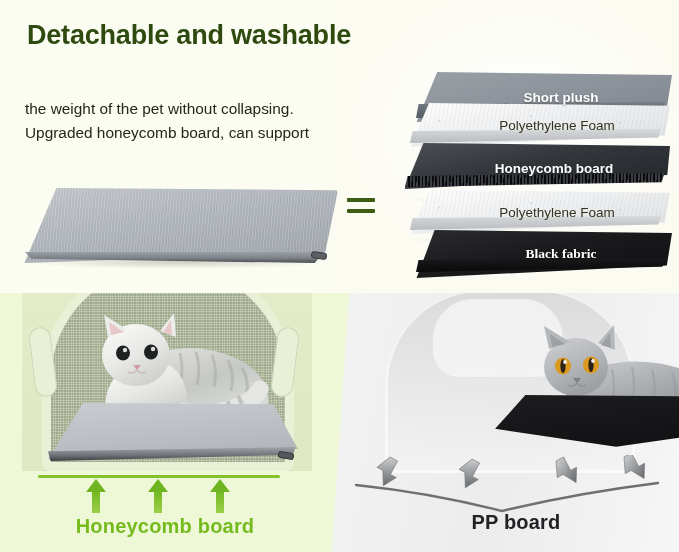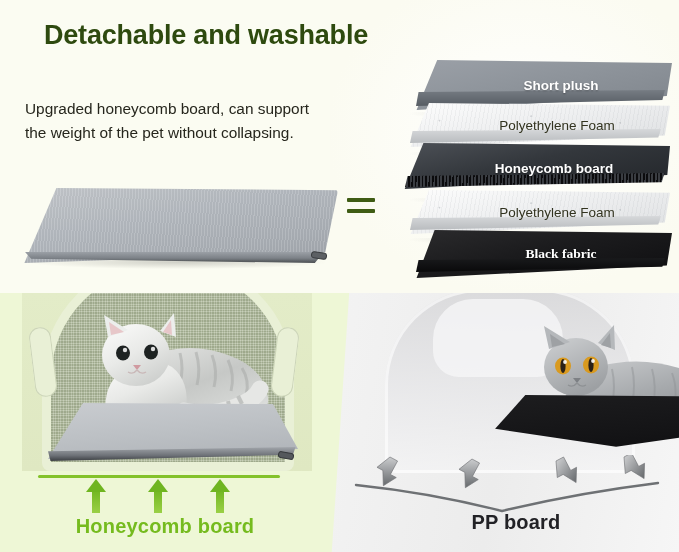--- a/index.html
+++ b/index.html
@@ -33,21 +33,21 @@
     color:#2e4a0f;
     letter-spacing:-0.2px;
     line-height:38px;
     padding:0 3px;
   }
   .headline-line::before {
     content:"";
     position:absolute; left:0; right:0; bottom:4px; height:13px;
     background:#d9e8bd; z-index:-1;
   }
-  .headline-line span { position:relative; z-index:2;margin-left:17px; }
+  .headline-line span { position:relative; z-index:2; }
 
   .subtext {
     position:absolute; left:25px; top:97px; width:360px;
     font-size:15.4px; line-height:24px; color:#26261d;
   }
 
   
   .mat-photo {
     position:absolute; left:18px; top:188px; width:320px; height:88px;
   }
@@ -99,21 +99,21 @@
     font-size:13.5px;
     text-align:center;
   }
   .slab {
     position:absolute; left:0; top:0; width:100%; height:100%;
     clip-path:polygon(7% 0%, 100% 4%, 100% 78%, 2% 100%);
   }
   .layer-label { position:relative; z-index:3; padding-left:36px; }
 
   
-  #layer-0 { left:14px; top:0px; width:258px; height:50px; }
+  #layer-0 { left:14px; top:12px; width:258px; height:50px; }
   #layer-0 .slab {
     background:linear-gradient(168deg,#9ba0a7 0%,#8e949b 45%,#7f858c 100%);
     clip-path:polygon(9% 0%, 100% 6%, 98% 72%, 1% 100%);
   }
   #layer-0 .edge {
     position:absolute; left:2px; top:30px; width:254px; height:16px;
     background:linear-gradient(180deg,#767c83 0%,#565c63 100%);
     clip-path:polygon(1% 12%, 98% 0%, 97% 62%, 0% 100%);
   }
   #layer-0 .layer-label { color:#ffffff; font-weight:bold; text-shadow:0 1px 2px rgba(0,0,0,0.35); }
@@ -303,22 +303,22 @@
 <div class="page">
 
   <div class="top">
     <div class="top-glow"></div>
 
     <div class="headline">
       <div class="headline-line"><span>Detachable and washable</span></div><br>
     </div>
 
     <div class="subtext">
+      <div>the weight of the pet without collapsing.</div>
       <div>Upgraded honeycomb board, can support</div>
-      <div>the weight of the pet without collapsing.</div>
     </div>
 
     <div class="mat-photo">
       <div class="mat-top"></div>
       <div class="mat-texture"></div>
       <div class="mat-edge"></div>
       <div class="mat-shadow"></div>
       <div class="zip-left"></div>
     </div>
 

